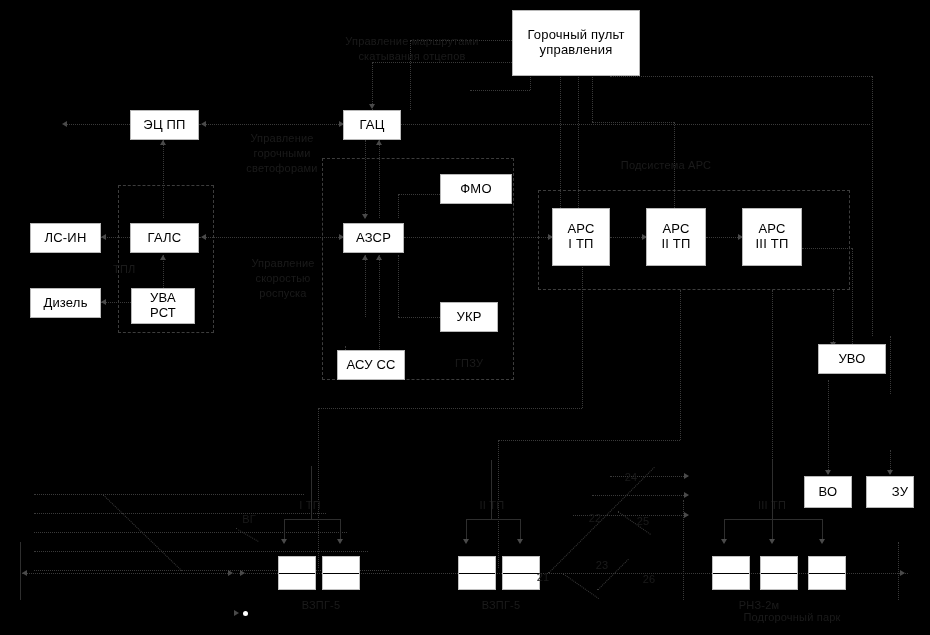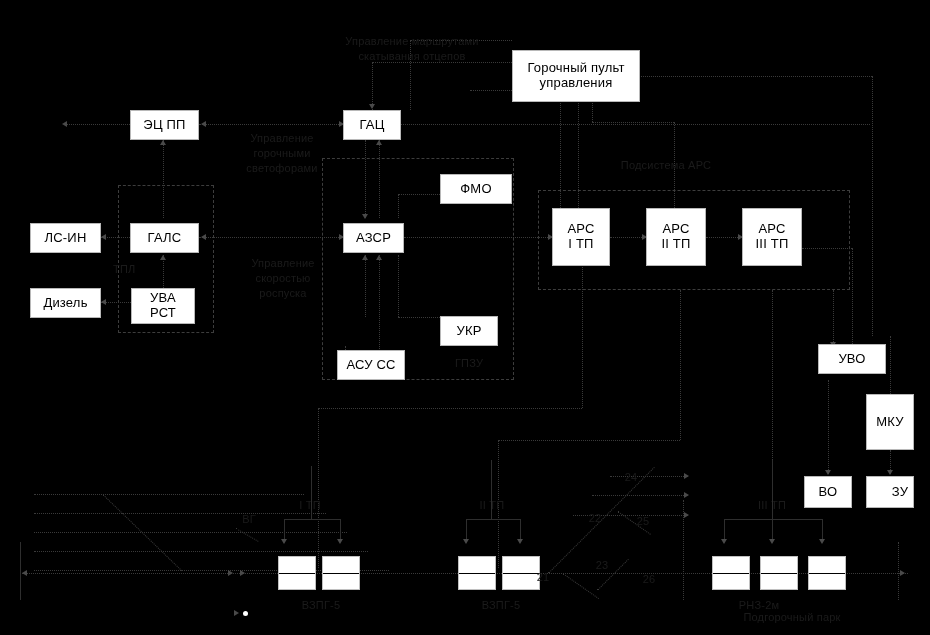--- a/index.html
+++ b/index.html
@@ -204,21 +204,21 @@
   <div class="ln h" style="left:318px; top:408px; width:264px;"></div>
   <div class="ln v" style="left:318px; top:408px; height:160px;"></div>
   <div class="ln v" style="left:582px; top:255px; height:153px;"></div>
 
   <div class="ln h" style="left:498px; top:440px; width:182px;"></div>
   <div class="ln v" style="left:498px; top:440px; height:128px;"></div>
   <div class="ln v" style="left:680px; top:290px; height:150px;"></div>
 
   <div class="ln v" style="left:772px; top:290px; height:220px;"></div>
 
-  <div class="box" style="left:512px; top:10px; width:128px; height:52px;margin-top:40px;">Горочный пульт
+  <div class="box" style="left:512px; top:10px; width:128px; height:66px;">Горочный пульт
 управления</div>
 
   <div class="box" style="left:130px; top:110px; width:69px; height:30px;">ЭЦ ПП</div>
 
   <div class="box" style="left:343px; top:110px; width:58px; height:30px;">ГАЦ</div>
 
   <div class="box" style="left:440px; top:174px; width:72px; height:30px;">ФМО</div>
 
   <div class="box" style="left:30px; top:223px; width:71px; height:30px;">ЛС-ИН</div>
 
@@ -233,27 +233,26 @@
 II ТП</div>
 
   <div class="box" style="left:742px; top:208px; width:60px; height:58px;">АРС
 III ТП</div>
 
   <div class="box" style="left:30px; top:288px; width:71px; height:30px;">Дизель</div>
 
   <div class="box" style="left:131px; top:288px; width:64px; height:36px;">УВА
 РСТ</div>
 
-  <div class="box" style="left:440px; top:316px; width:58px; height:30px;">УКР</div>
+  <div class="box" style="left:440px; top:302px; width:58px; height:30px;">УКР</div>
 
   <div class="box" style="left:337px; top:350px; width:68px; height:30px;">АСУ СС</div>
 
   <div class="box" style="left:818px; top:344px; width:68px; height:30px;">УВО</div>
 
-  <div class="box" style="left:866px; top:394px; width:48px; height:56px;">МКУ</div>
 
   <div class="box" style="left:804px; top:476px; width:48px; height:32px;">ВО</div>
 
   <div class="box" style="left:866px; top:476px; width:48px; height:32px;padding-left:20px;">ЗУ</div>
 
 
   <div class="dim" style="left:322px; top:34px; width:180px;">Управление маршрутами
 скатывания отцепов</div>
 
   <div class="dim" style="left:227px; top:131px; width:110px;">Управление

